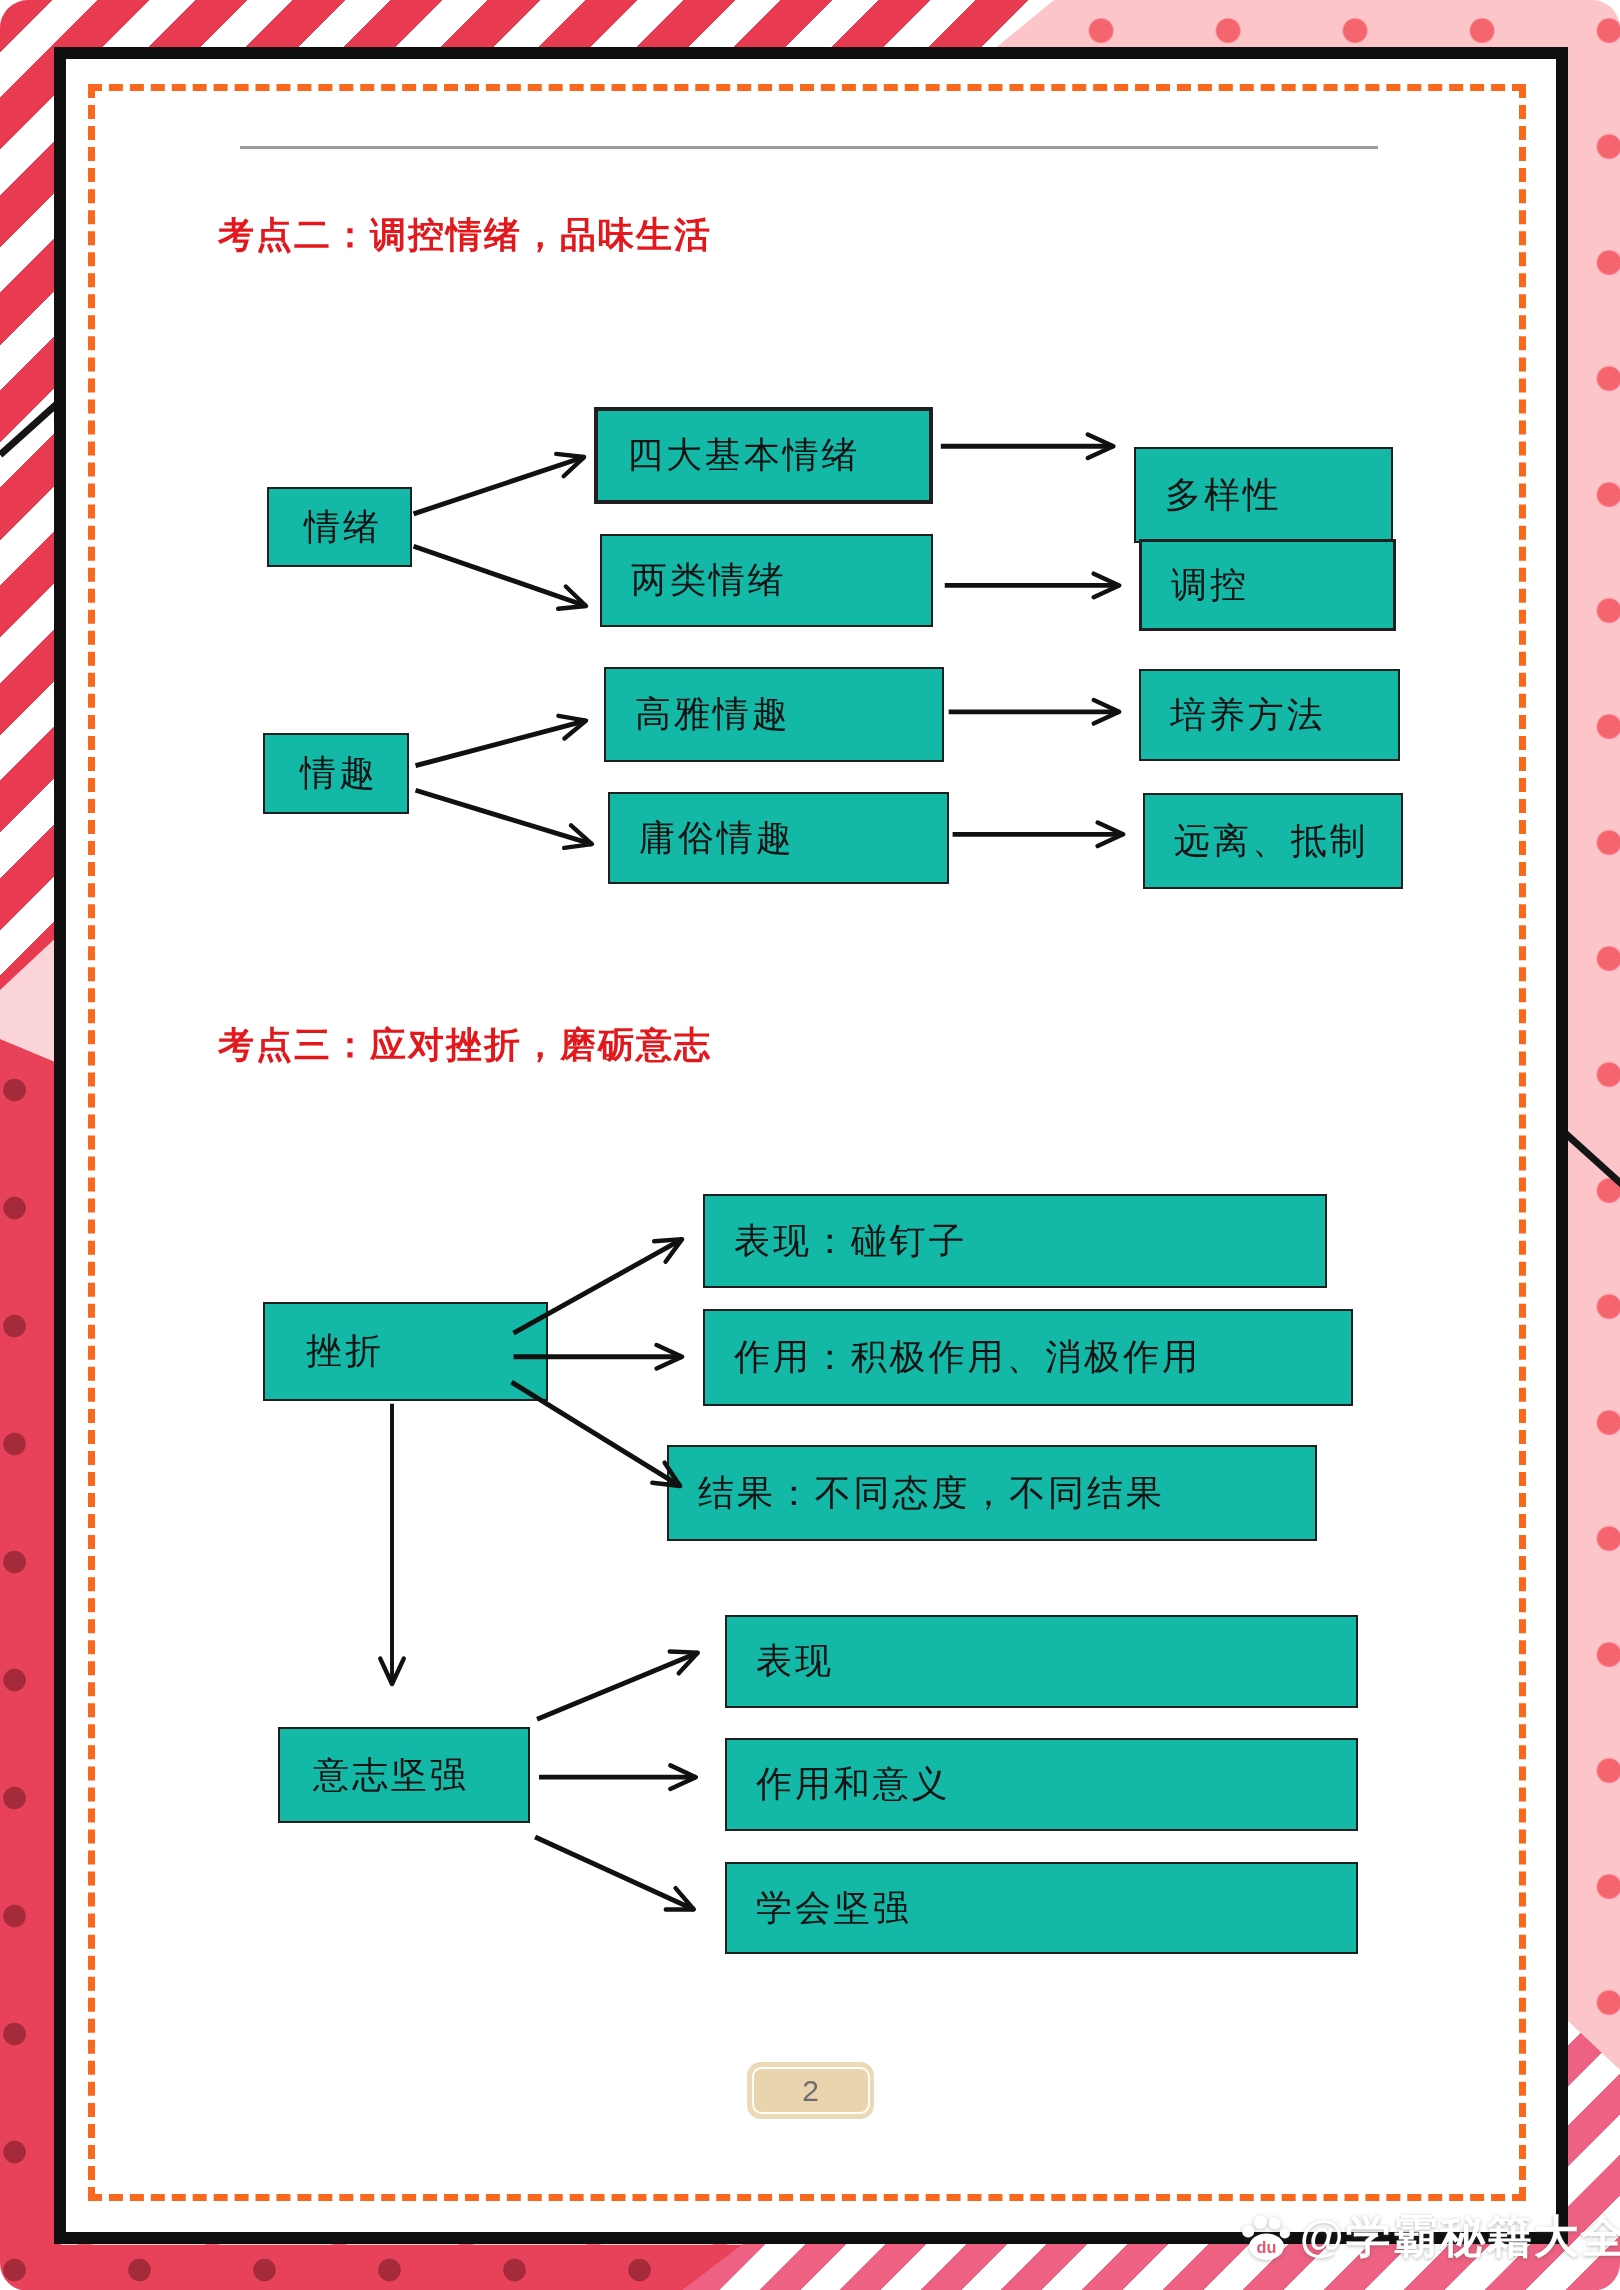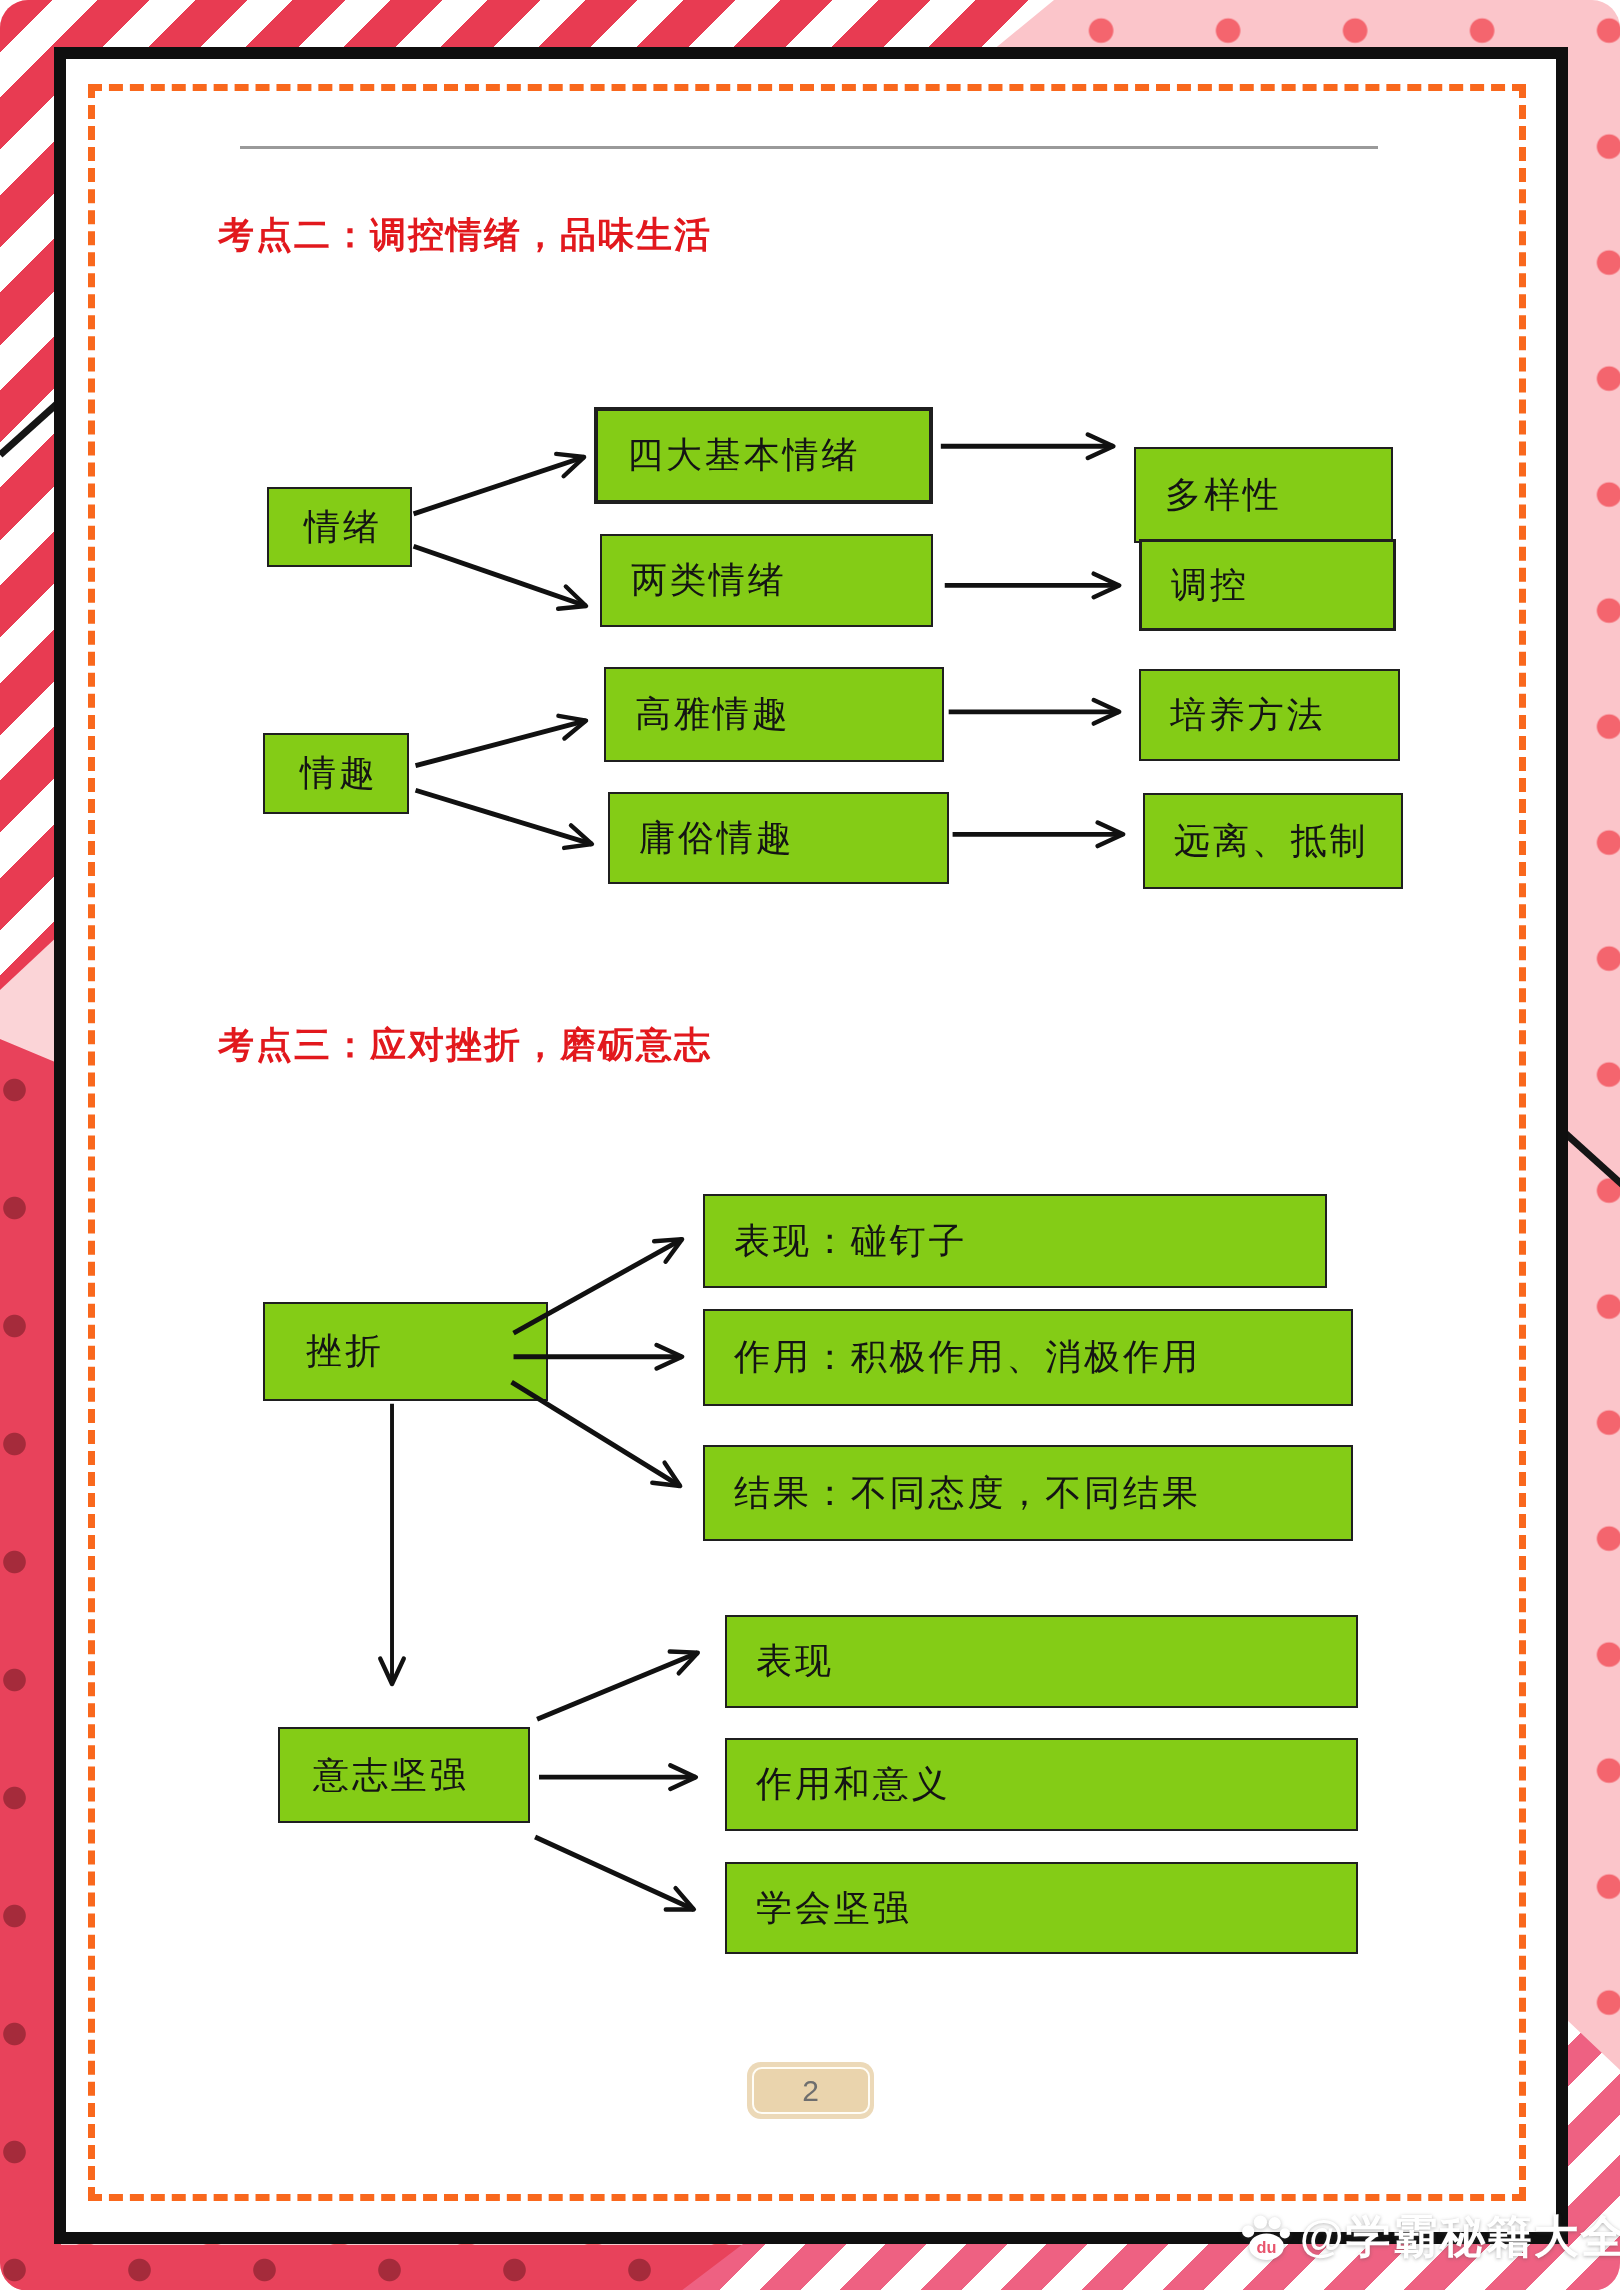--- a/index.html
+++ b/index.html
@@ -32,38 +32,38 @@
     border:7.8px dashed #f9681d;box-sizing:border-box;}
   .rule{position:absolute;left:240px;top:146px;width:1138px;height:2.9px;background:#9a9a9a;}
 
   
   .heading{position:absolute;font-family:"Liberation Sans",sans-serif;font-weight:bold;
     font-size:36px;color:#e2181d;letter-spacing:2px;white-space:nowrap;}
   .h-sec2{left:218px;top:211px;}
   .h-sec3{left:218px;top:1021px;}
 
   
-  .nb{position:absolute;border:2.9px solid #1f1f1f;background:#84cc16;box-sizing:border-box;
+  .nb{position:absolute;border:2.9px solid #1f1f1f;background:#14b8a6;box-sizing:border-box;
     display:flex;align-items:center;padding-left:29px;
     font-family:"Liberation Serif","DejaVu Serif",serif;font-size:36px;color:#141414;
     letter-spacing:2.9px;white-space:nowrap;}
   #b-emotion{left:267px;top:487px;width:145px;height:80px;padding-left:35px;}
   #b-four{left:594px;top:407px;width:339px;height:97px;border-width:4.9px;}
   #b-two{left:600px;top:534px;width:333px;height:93px;}
   #b-diversity{left:1134px;top:400px;width:259px;height:96px;margin-top:47px;}
   #b-regulation{left:1139px;top:539px;width:257px;height:92px;border-width:3.9px;}
   #b-interest{left:263px;top:733px;width:146px;height:81px;padding-left:35px;}
   #b-elegant{left:604px;top:667px;width:340px;height:95px;}
   #b-vulgar{left:608px;top:792px;width:341px;height:92px;}
   #b-cultivation{left:1139px;top:669px;width:261px;height:92px;}
   #b-stayaway{left:1143px;top:793px;width:260px;height:96px;}
   #b-setback{left:263px;top:1302px;width:285px;height:99px;padding-left:41px;}
   #b-manifest1{left:703px;top:1194px;width:624px;height:94px;}
   #b-effect{left:703px;top:1309px;width:650px;height:97px;}
-  #b-result{left:703px;top:1445px;width:650px;height:96px;}
+  #b-result{left:667px;top:1445px;width:650px;height:96px;}
   #b-strongwill{left:278px;top:1727px;width:252px;height:96px;padding-left:33px;}
   #b-manifest2{left:725px;top:1615px;width:633px;height:93px;}
   #b-rolemeaning{left:725px;top:1738px;width:633px;height:93px;}
   #b-learnstrong{left:725px;top:1862px;width:633px;height:92px;}
 
   .arrows{position:absolute;left:0;top:0;z-index:5;pointer-events:none;}
 
   
   .badge{position:absolute;left:747px;top:2062px;width:127px;height:57px;background:#ecd9b8;
     border-radius:13.7px;display:flex;align-items:center;justify-content:center;z-index:6;}

